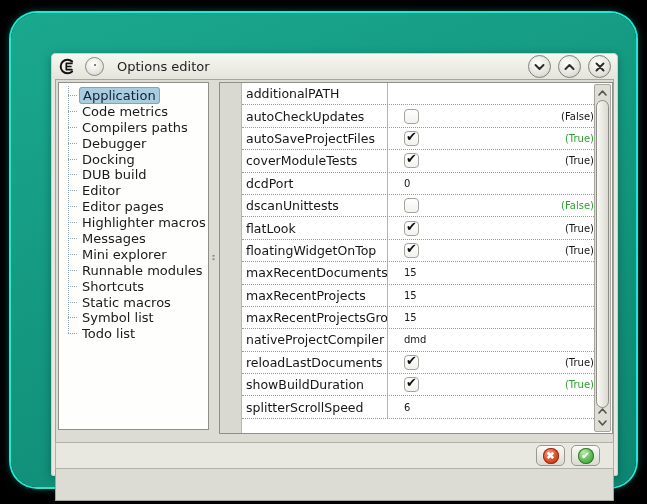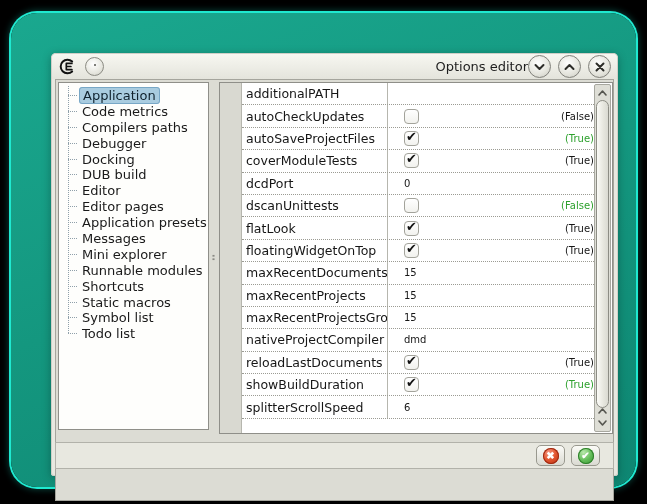--- a/index.html
+++ b/index.html
@@ -19,21 +19,21 @@
   .dialog{
     position:absolute;left:40px;top:40px;width:567px;height:423px;
     background:#e8e8e0;border-radius:5px 5px 3px 3px;
     box-shadow:0 2px 8px rgba(0,30,25,.35), inset 0 0 0 1px #cfcfc7;
   }
   
   .titlebar{
     position:absolute;left:1px;top:1px;right:1px;height:25px;
     border-radius:4px 4px 0 0;
     background:linear-gradient(#f7f7f1,#e4e4dc);
-    display:flex;align-items:center;text-align:right;
+    display:flex;align-items:center;
   }
   .applogo{width:17px;height:17px;margin-left:7px;flex:0 0 auto;}
   .pinbtn{
     width:19px;height:19px;margin-left:9px;border-radius:50%;
     background:radial-gradient(circle at 42% 35%,#ffffff,#e6e6de 62%,#c9c9c1);
     border:1px solid #8b8b83;box-sizing:border-box;position:relative;flex:0 0 auto;cursor:default;
   }
   .pinbtn::after{content:"";position:absolute;left:8px;top:6px;width:2px;height:2px;border-radius:50%;background:#55554f;}
   .wtitle{margin-left:13px;font-size:13px;color:#1e1e1e;flex:1 1 auto;white-space:nowrap;}
   .winbtns{display:flex;gap:7px;margin-right:6px;}
@@ -171,21 +171,21 @@
       <div class="tree">
         <ul class="treelist">
             <li class="tree-item"><span class="tree-label selected">Application</span></li>
             <li class="tree-item"><span class="tree-label">Code metrics</span></li>
             <li class="tree-item"><span class="tree-label">Compilers paths</span></li>
             <li class="tree-item"><span class="tree-label">Debugger</span></li>
             <li class="tree-item"><span class="tree-label">Docking</span></li>
             <li class="tree-item"><span class="tree-label">DUB build</span></li>
             <li class="tree-item"><span class="tree-label">Editor</span></li>
             <li class="tree-item"><span class="tree-label">Editor pages</span></li>
-            <li class="tree-item"><span class="tree-label">Application presets</span></li>
+            <li class="tree-item"><span class="tree-label">Highlighter macros</span></li>
             <li class="tree-item"><span class="tree-label">Messages</span></li>
             <li class="tree-item"><span class="tree-label">Mini explorer</span></li>
             <li class="tree-item"><span class="tree-label">Runnable modules</span></li>
             <li class="tree-item"><span class="tree-label">Shortcuts</span></li>
             <li class="tree-item"><span class="tree-label">Static macros</span></li>
             <li class="tree-item"><span class="tree-label">Symbol list</span></li>
             <li class="tree-item"><span class="tree-label">Todo list</span></li>
           </ul>
       </div>
       <div class="splitter"></div>

